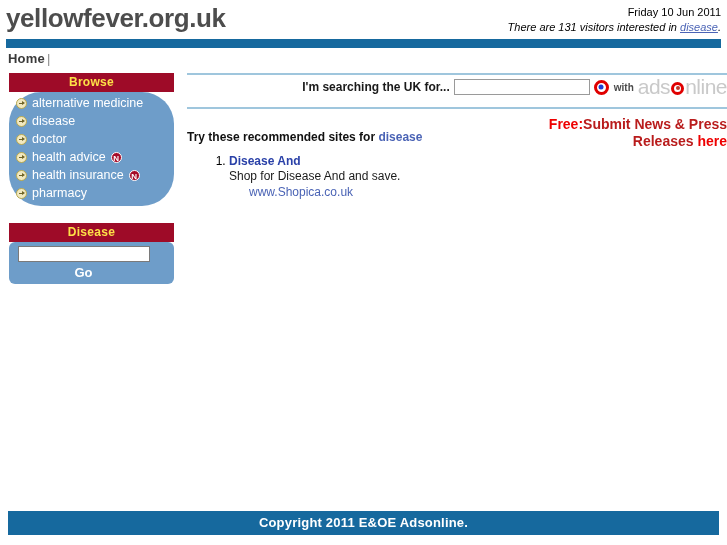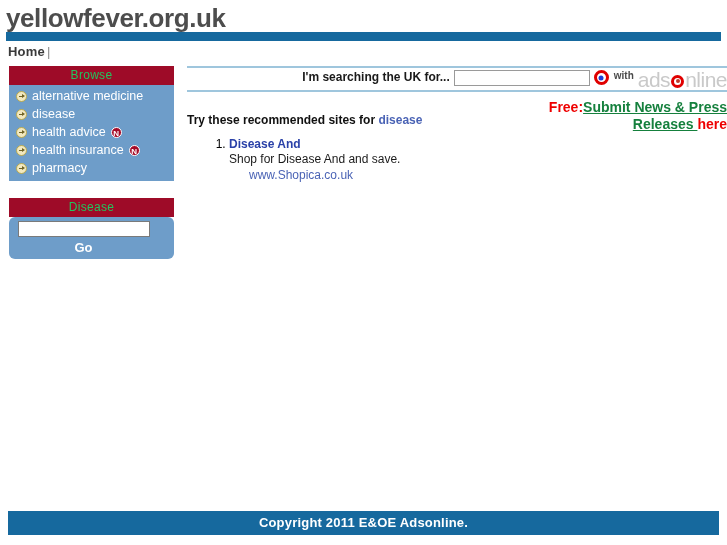--- a/index.html
+++ b/index.html
@@ -13,21 +13,21 @@
     font-family: "Liberation Sans", sans-serif;
     font-size: 12px;
     color: #000000;
     overflow: hidden;
     position: relative;
   }
 
   
   .header {
     position: relative;
-    height: 32px;
+    height: 39px;
     padding: 10px 6px;
     box-sizing: border-box;
   }
   .site-title {
     position: absolute;
     left: 6px;
     top: 2px;
     font-size: 26px;
     font-weight: bold;
     color: #4d4d4d;
@@ -104,30 +104,31 @@
 
   
   .panel {
     width: 167px;
     margin-bottom: 15px;
     border: 1px solid #ffffff;
     box-sizing: border-box;
   }
   .panel-head {
     background: #9e0b28;
-    color: #22c55e;
-    font-weight: normal;
+    color: #fde047;
+    font-weight: bold;
     font-size: 12px;
     text-align: center;
     padding: 2px 0 3px 0;
     letter-spacing: 0.3px;
   }
   .panel-body {
     background: #6e9dc9;
     padding: 2px 0 4px 0;
+    border-radius: 32px;
   }
   .browse-item {
     display: flex;
     align-items: center;
     padding: 1px 0 1px 7px;
     font-size: 12.5px;
     color: #ffffff;
     line-height: 16px;
     white-space: nowrap;
   }
@@ -212,22 +213,23 @@
     font-size: 13px;
     cursor: pointer;
     font-family: "Liberation Sans", sans-serif;
     padding: 0;
   }
 
   
   .searchbar {
     border-top: 2px solid #9fc6dd;
     border-bottom: 2px solid #9fc6dd;
-    padding: 2px 0 0 0;
+    padding: 2px 0 10px 0;
     display: flex;
+    align-items: center;
     justify-content: flex-end;
   }
   .searchbar-label {
     font-size: 12px;
     font-weight: bold;
     color: #1a1a1a;
     margin-right: 4px;
     white-space: nowrap;
   }
   .uk-search-input {
@@ -310,21 +312,21 @@
     position: absolute;
     right: 0;
     top: -2px;
     text-align: right;
     font-size: 14px;
     font-weight: bold;
     line-height: 17px;
     width: 200px;
   }
   .promo .free { color: #ee0000; }
-  .promo .blue { color: #15803d; text-decoration: underline; }
+  .promo .blue { color: #b91c1c; }
   .promo .here { color: #ee0000; }
   .promo a { text-decoration: none; }
 
   .recommend-line {
     font-size: 12px;
     font-weight: bold;
     color: #111111;
     padding-top: 12px;
   }
   .recommend-line .kw {
@@ -374,20 +376,24 @@
     font-weight: bold;
     padding: 4px 0 5px 0;
     letter-spacing: 0.2px;
   }
 </style>
 </head>
 <body>
 
 <div class="header">
   <div class="site-title">yellowfever.org.uk</div>
+  <div class="header-right">
+    <div class="header-date">Friday 10 Jun 2011</div>
+    <div class="header-visitors"><span>There are 131 visitors interested in </span><a href="#">disease</a><span>.</span></div>
+  </div>
 </div>
 
 <div class="blue-bar"></div>
 
 <div class="nav">
   <a href="#">Home</a><span class="sep">|</span>
 </div>
 
 <div class="layout">
 
@@ -400,20 +406,24 @@
         <div class="browse-item">
           <span class="arrow-icon"></span>
           <a href="#">alternative medicine</a>
         </div>
 
         <div class="browse-item">
           <span class="arrow-icon"></span>
           <a href="#">disease</a>
         </div>
 
+        <div class="browse-item">
+          <span class="arrow-icon"></span>
+          <a href="#">doctor</a>
+        </div>
 
         <div class="browse-item">
           <span class="arrow-icon"></span>
           <a href="#">health advice</a>
           <span class="n-badge">N</span>
         </div>
 
         <div class="browse-item">
           <span class="arrow-icon"></span>
           <a href="#">health insurance</a>

